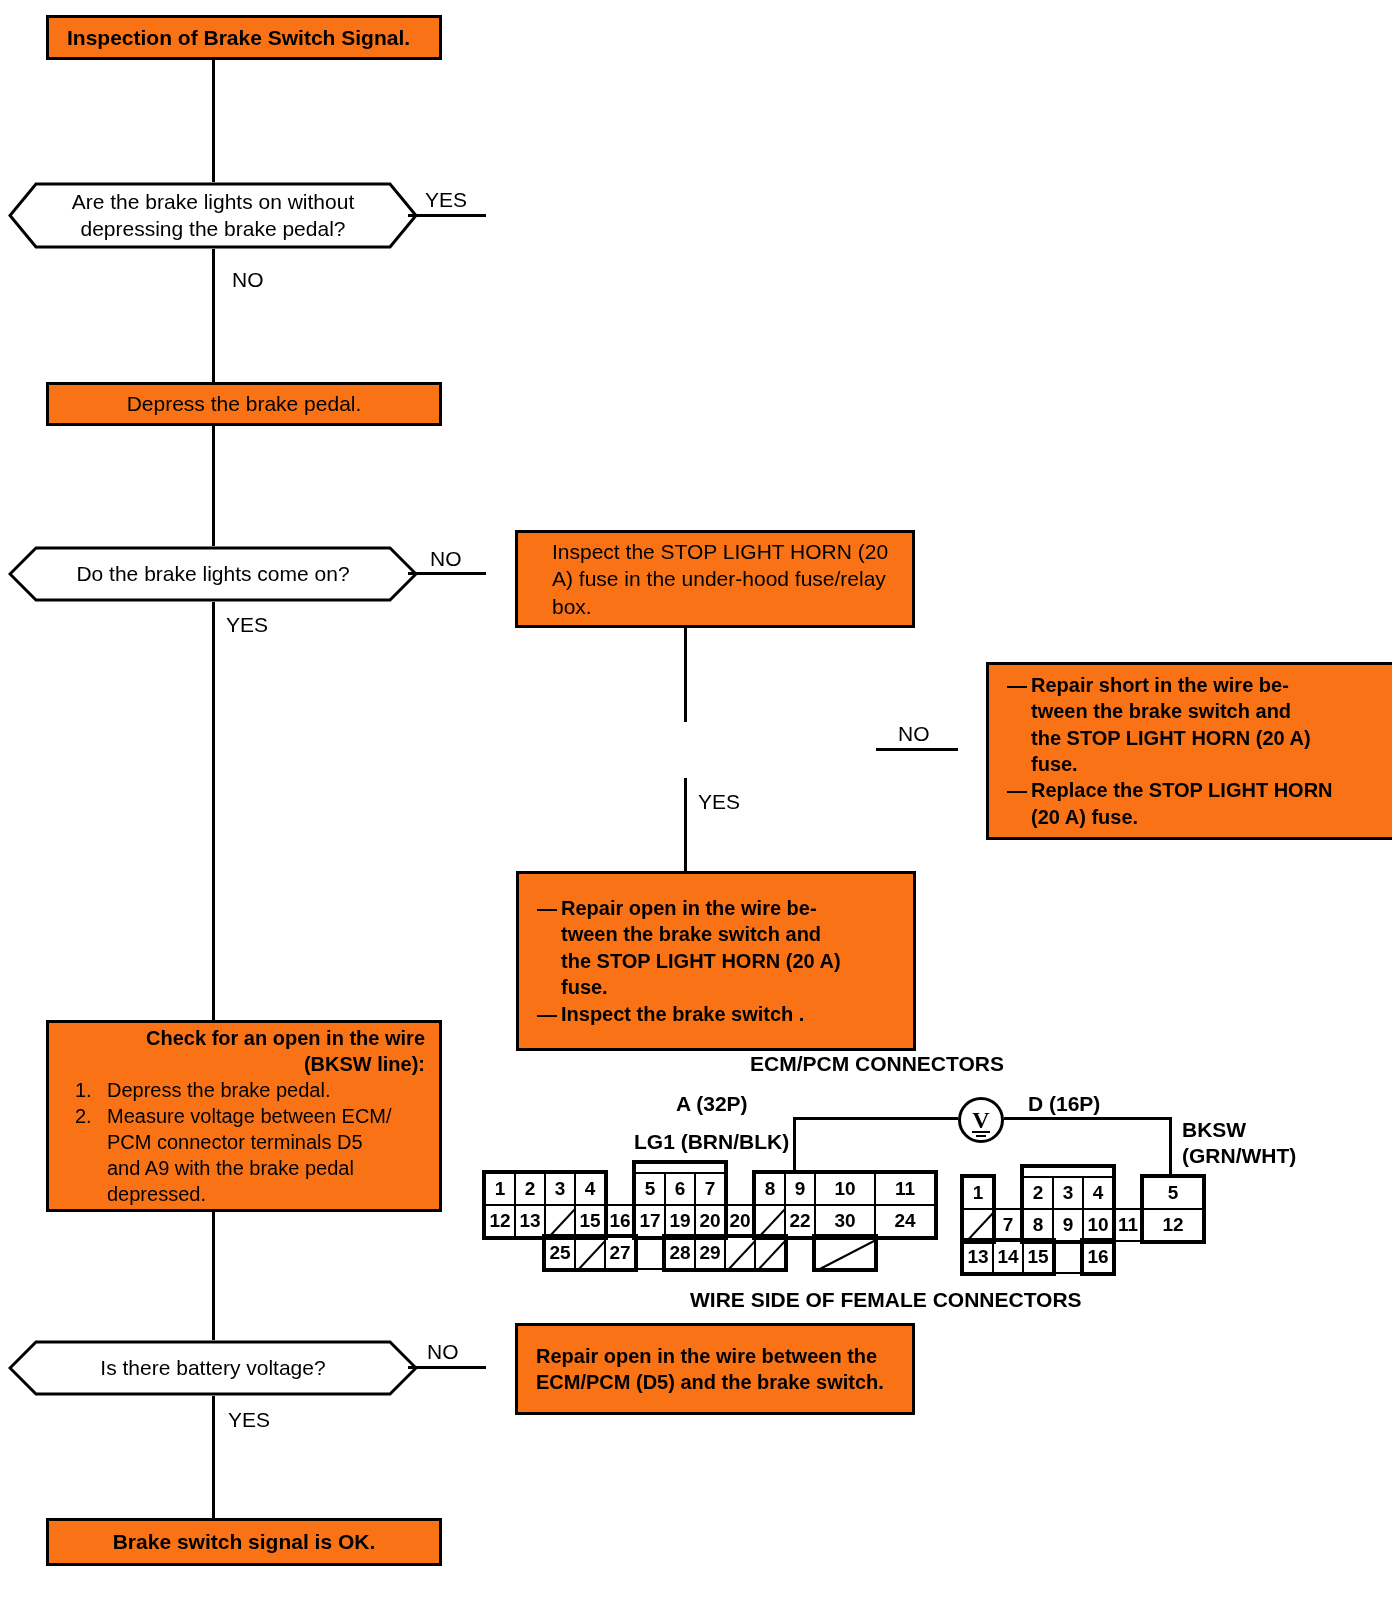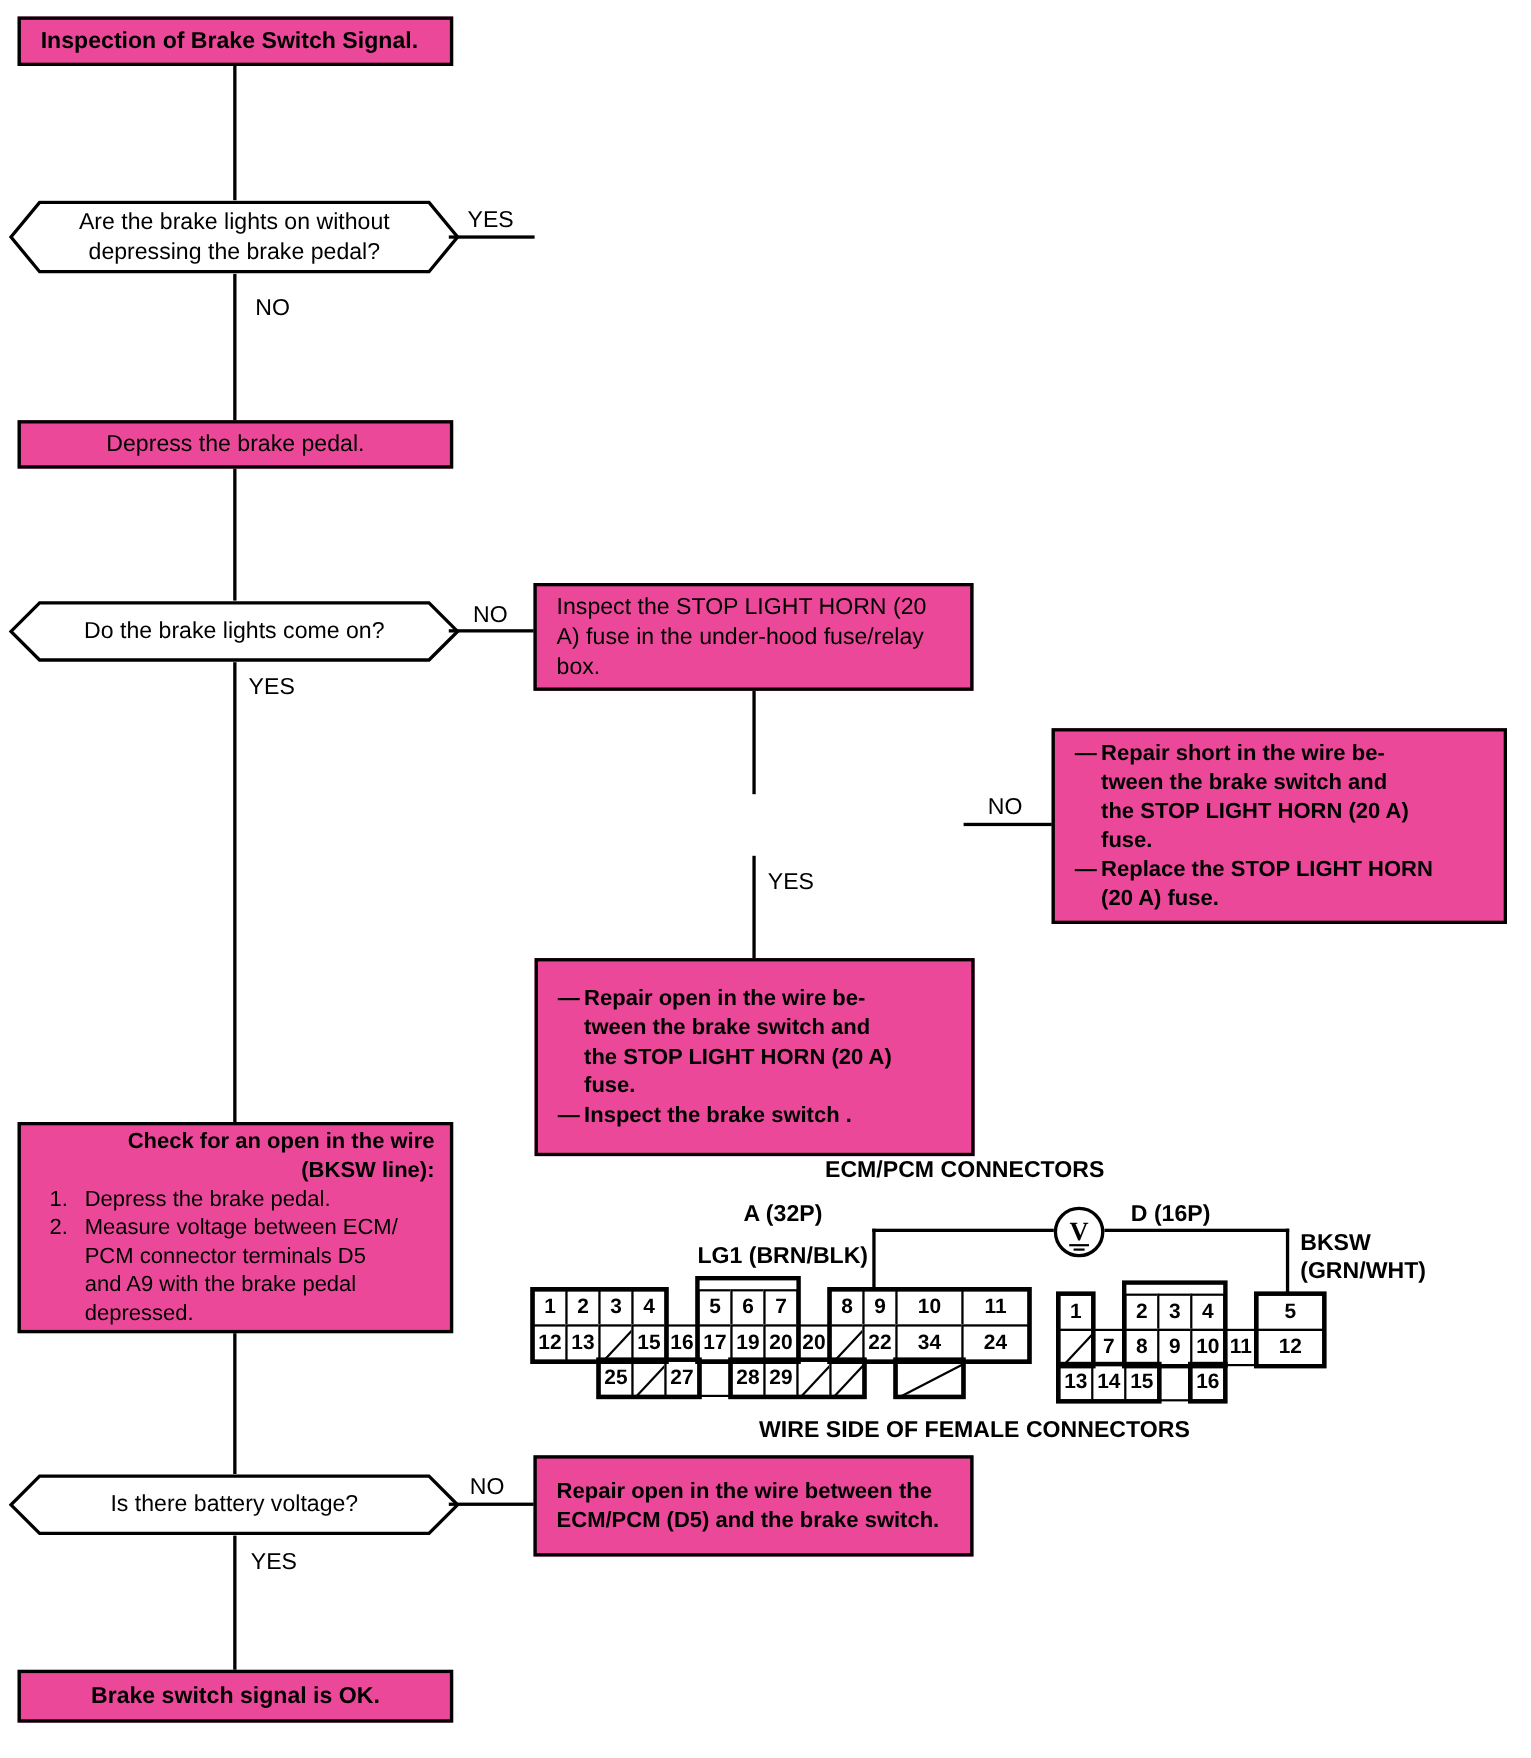--- a/index.html
+++ b/index.html
@@ -14,23 +14,24 @@
     width:1392px;
     height:1598px;
     background:#fff;
     overflow:hidden;
   }
   
   .box{
     position:absolute;
     box-sizing:border-box;
     border:3px solid #000;
-    background:#ec4899;
+    background:#f97316;
     display:flex;
     align-items:center;
+    margin-left:30px;
   }
   .box .txt{
     width:100%;
     padding:0 18px;
     line-height:1.30;
   }
   .b-bold .txt{font-weight:bold;}
   .center .txt{text-align:center;}
 
   .hex{
@@ -170,21 +171,21 @@
   <div class="hex" style="left:8px;top:546px;width:410px;height:56px;">
     <svg width="410" height="56" viewBox="0 0 410 56">
       <polygon points="28,2 382,2 408,28 382,54 28,54 2,28" fill="#fff" stroke="#000" stroke-width="3"></polygon>
     </svg>
     <div class="hexlabel" style="font-size:21px;">Do the brake lights come on?</div>
   </div>
 
   <div class="line hline" style="left:408px;top:572px;width:78px;"></div>
   <div class="edgelbl" style="left:430px;top:547px;">NO</div>
 
-  <div class="box" style="left:485px;top:530px;width:400px;height:98px;font-size:21px;">
+  <div class="box" style="left:485px;top:530px;width:400px;height:98px;font-size:21px;padding-left:16px;">
     <div class="txt">Inspect the STOP LIGHT HORN (20 A) fuse in the under-hood fuse/relay box.</div>
   </div>
 
   <div class="line vline" style="left:212px;top:602px;height:418px;"></div>
   <div class="edgelbl" style="left:226px;top:613px;">YES</div>
 
   <div class="line vline" style="left:684px;top:628px;height:94px;"></div>
 
 
   <div class="line hline" style="left:876px;top:748px;width:82px;"></div>
@@ -328,21 +329,21 @@
     <div class="cell" style="left:634px;top:1204px;width:32px;height:34px;">17</div>
     <div class="cell" style="left:664px;top:1204px;width:32px;height:34px;">19</div>
     <div class="cell" style="left:694px;top:1204px;width:32px;height:34px;">20</div>
     <div class="cell" style="left:724px;top:1204px;width:32px;height:34px;">20</div>
     <div class="cell slash" style="left:754px;top:1204px;width:32px;height:34px;">
       <svg width="32" height="34" viewBox="0 0 32 34">
           <line x1="2" y1="32" x2="30" y2="2" stroke="#000" stroke-width="2"></line>
         </svg>
     </div>
     <div class="cell" style="left:784px;top:1204px;width:32px;height:34px;">22</div>
-    <div class="cell" style="left:814px;top:1204px;width:62px;height:34px;">34</div>
+    <div class="cell" style="left:814px;top:1204px;width:62px;height:34px;">30</div>
     <div class="cell" style="left:874px;top:1204px;width:62px;height:34px;">24</div>
 
     <div class="cell" style="left:544px;top:1236px;width:32px;height:34px;">25</div>
     <div class="cell slash" style="left:574px;top:1236px;width:32px;height:34px;">
       <svg width="32" height="34" viewBox="0 0 32 34">
           <line x1="2" y1="32" x2="30" y2="2" stroke="#000" stroke-width="2"></line>
         </svg>
     </div>
     <div class="cell" style="left:604px;top:1236px;width:32px;height:34px;">27</div>
     <div class="cell" style="left:634px;top:1236px;width:32px;height:34px;"></div>

